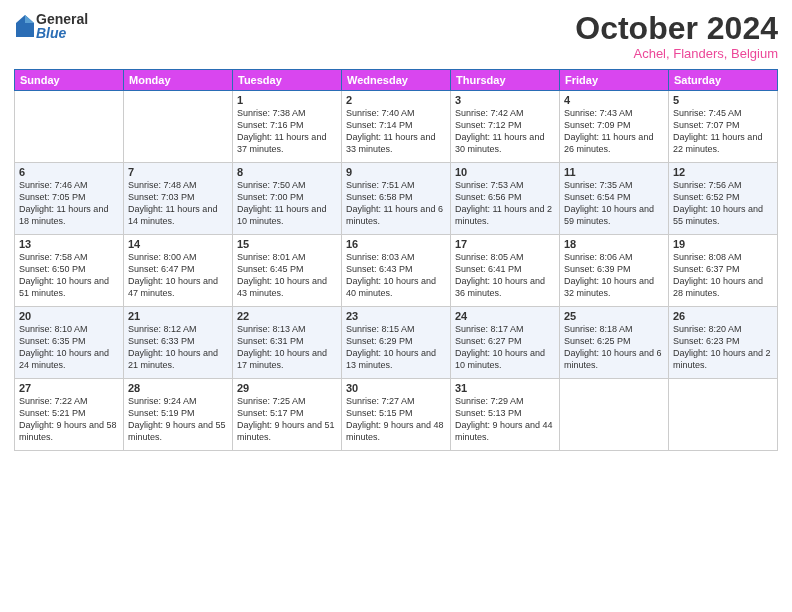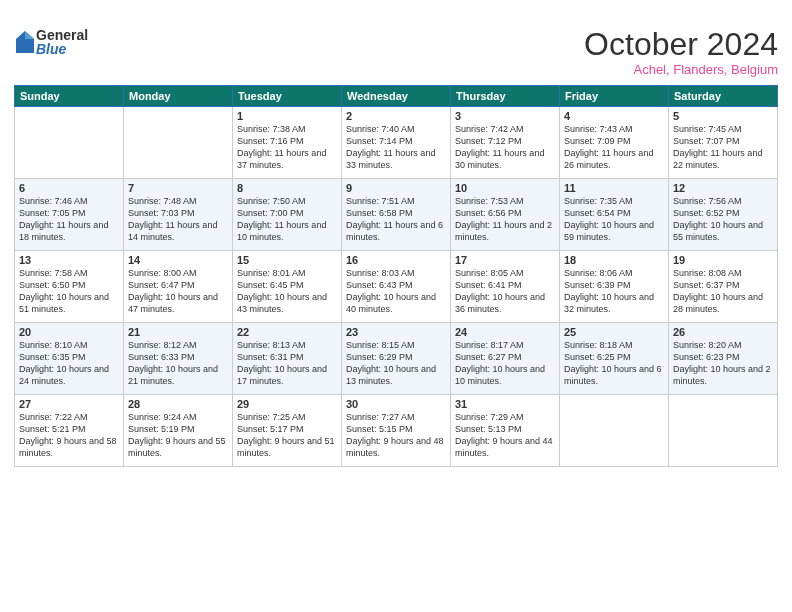--- a/index.html
+++ b/index.html
@@ -14,21 +14,20 @@
       width: 792px;
       height: 612px;
       padding: 12px 14px 10px 14px;
       background: #fff;
     }
     .header {
       display: flex;
       justify-content: space-between;
       align-items: flex-start;
       margin-bottom: 8px;
-      margin-top: 16px;
     }
     .logo {
       display: flex;
       align-items: center;
       gap: 2px;
     }
     .logo-text {
       display: flex;
       flex-direction: column;
       line-height: 1;
@@ -47,37 +46,37 @@
     .logo-icon {
       width: 18px;
       height: 22px;
       margin-left: 2px;
     }
     .title-block {
       text-align: right;
     }
     .month-title {
       font-size: 32px;
-      font-weight: normal;
+      font-weight: bold;
       color: #333;
       line-height: 1;
       text-align: center;
     }
     .subtitle {
       font-size: 13px;
       color: #ec4899;
       margin-top: 2px;
     }
     table {
       width: 100%;
       border-collapse: collapse;
       table-layout: fixed;
     }
     thead tr th {
-      background: #0f766e;
+      background: #d946ef;
       color: #fff;
       font-size: 11px;
       font-weight: bold;
       text-align: left;
       padding: 4px 5px;
       border: 1px solid #2a6db5;
     }
     tbody tr td {
       border: 1px solid #ccc;
       vertical-align: top;

